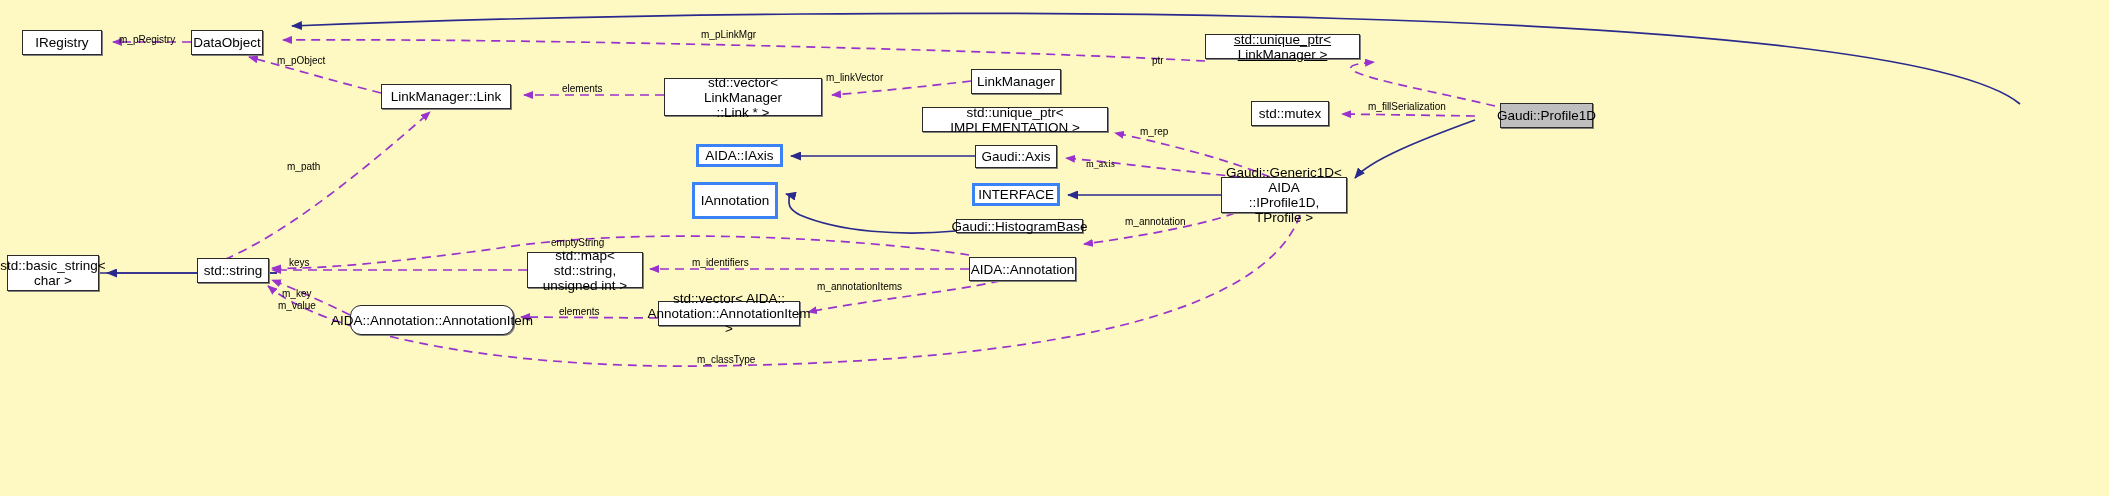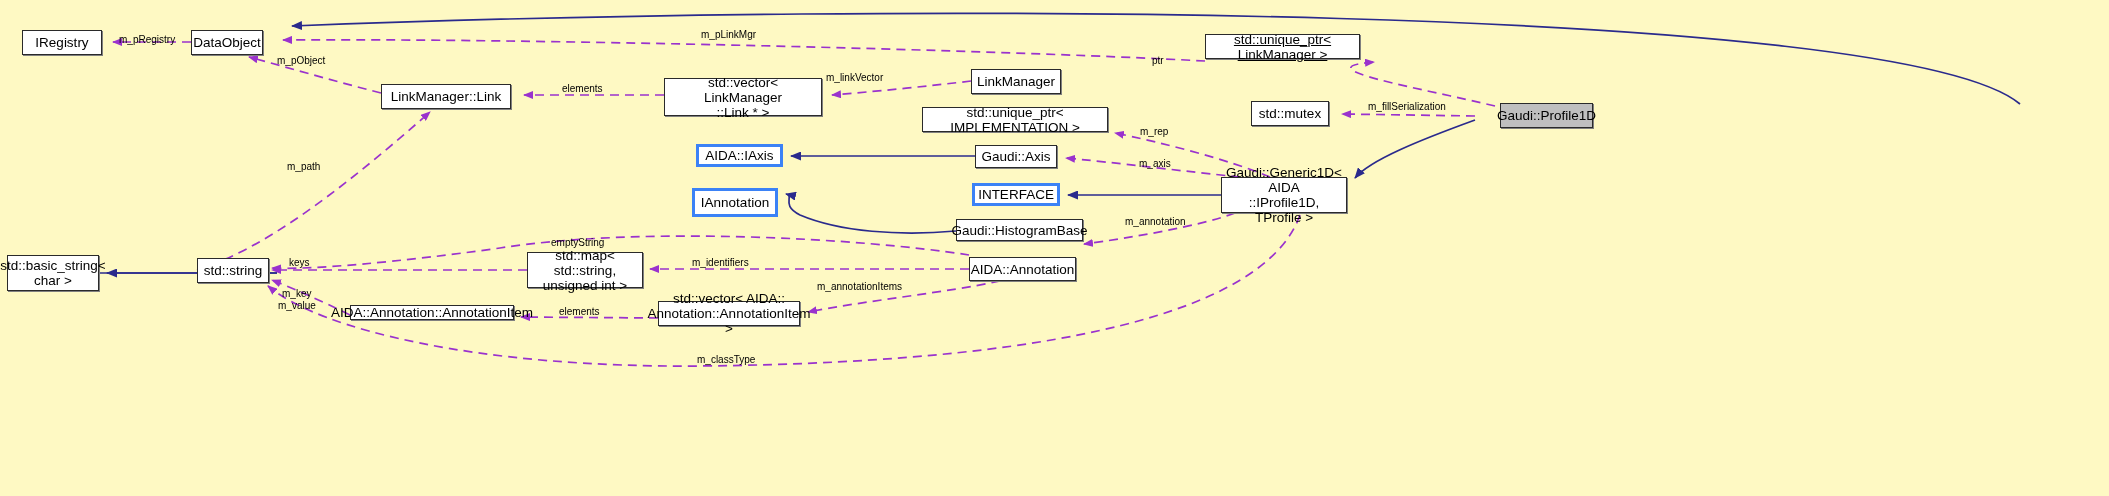--- a/index.html
+++ b/index.html
@@ -117,45 +117,45 @@
       <div class="node solid" style="left: 381px; top: 84px; width: 130px; height: 25px;">LinkManager::Link</div>
       <div class="node solid" style="left: 664px; top: 78px; width: 158px; height: 38px;">std::vector&lt; LinkManager
 ::Link * &gt;</div>
       <div class="node solid" style="left: 971px; top: 69px; width: 90px; height: 25px;">LinkManager</div>
       <div class="node solid" style="left: 1205px; top: 34px; width: 155px; height: 25px; text-decoration: underline;">std::unique_ptr&lt; LinkManager &gt;</div>
       <div class="node solid" style="left: 1251px; top: 101px; width: 78px; height: 25px;">std::mutex</div>
       <div class="node highlight" style="left: 1475px; top: 103px; width: 93px; height: 25px; margin-left: 25px;">Gaudi::Profile1D</div>
       <div class="node solid" style="left: 922px; top: 107px; width: 186px; height: 25px;">std::unique_ptr&lt; IMPLEMENTATION &gt;</div>
       <div class="node light" style="left: 696px; top: 144px; width: 87px; height: 23px;">AIDA::IAxis</div>
       <div class="node solid" style="left: 975px; top: 145px; width: 82px; height: 23px;">Gaudi::Axis</div>
-      <div class="node light" style="left: 692px; top: 188px; width: 86px; height: 29px;">IAnnotation</div>
+      <div class="node light" style="left: 692px; top: 182px; width: 86px; height: 37px;">IAnnotation</div>
       <div class="node light" style="left: 972px; top: 183px; width: 88px; height: 23px; text-align: right;">INTERFACE</div>
       <div class="node solid" style="left: 1221px; top: 177px; width: 126px; height: 36px;">Gaudi::Generic1D&lt; AIDA
 ::IProfile1D, TProfile &gt;</div>
-      <div class="node solid" style="left: 956px; top: 219px; width: 127px; height: 22px;">Gaudi::HistogramBase</div>
+      <div class="node solid" style="left: 956px; top: 219px; width: 127px; height: 14px;">Gaudi::HistogramBase</div>
       <div class="node solid" style="left: 7px; top: 255px; width: 92px; height: 36px;">std::basic_string&lt;
 char &gt;</div>
       <div class="node solid" style="left: 197px; top: 258px; width: 72px; height: 25px;">std::string</div>
       <div class="node solid" style="left: 527px; top: 252px; width: 116px; height: 36px;">std::map&lt; std::string,
 unsigned int &gt;</div>
       <div class="node solid" style="left: 969px; top: 257px; width: 107px; height: 24px;">AIDA::Annotation</div>
-      <div class="node solid" style="left: 350px; top: 305px; width: 164px; height: 15px;">AIDA::Annotation::AnnotationItem</div>
+      <div class="node solid" style="left: 350px; top: 305px; width: 164px; height: 30px; border-radius: 11px;">AIDA::Annotation::AnnotationItem</div>
       <div class="node solid" style="left: 658px; top: 301px; width: 142px; height: 25px;">std::vector&lt; AIDA::
 Annotation::AnnotationItem &gt;</div>
     </div>
   <div id="labels-layer">
       <div class="edge-label" style="left: 119px; top: 33px;">m_pRegistry</div>
       <div class="edge-label" style="left: 701px; top: 28px;">m_pLinkMgr</div>
       <div class="edge-label" style="left: 277px; top: 54px;">m_pObject</div>
       <div class="edge-label" style="left: 562px; top: 82px;">elements</div>
       <div class="edge-label" style="left: 826px; top: 71px;">m_linkVector</div>
       <div class="edge-label" style="left: 1152px; top: 54px;">ptr</div>
       <div class="edge-label" style="left: 1368px; top: 100px;">m_fillSerialization</div>
       <div class="edge-label" style="left: 1140px; top: 125px;">m_rep</div>
-      <div class="edge-label" style="left: 1139px; top: 157px;">m_axis</div>
+      <div class="edge-label" style="left: 1086px; top: 157px; font-family: Liberation Serif, serif;">m_axis</div>
       <div class="edge-label" style="left: 287px; top: 160px;">m_path</div>
       <div class="edge-label" style="left: 1125px; top: 215px;">m_annotation</div>
       <div class="edge-label" style="left: 551px; top: 236px;">emptyString</div>
       <div class="edge-label" style="left: 289px; top: 256px;">keys</div>
       <div class="edge-label" style="left: 692px; top: 256px;">m_identifiers</div>
       <div class="edge-label" style="left: 817px; top: 280px;">m_annotationItems</div>
       <div class="edge-label" style="left: 282px; top: 287px;">m_key</div>
       <div class="edge-label" style="left: 278px; top: 299px;">m_value</div>
       <div class="edge-label" style="left: 559px; top: 305px;">elements</div>
       <div class="edge-label" style="left: 697px; top: 353px;">m_classType</div>

